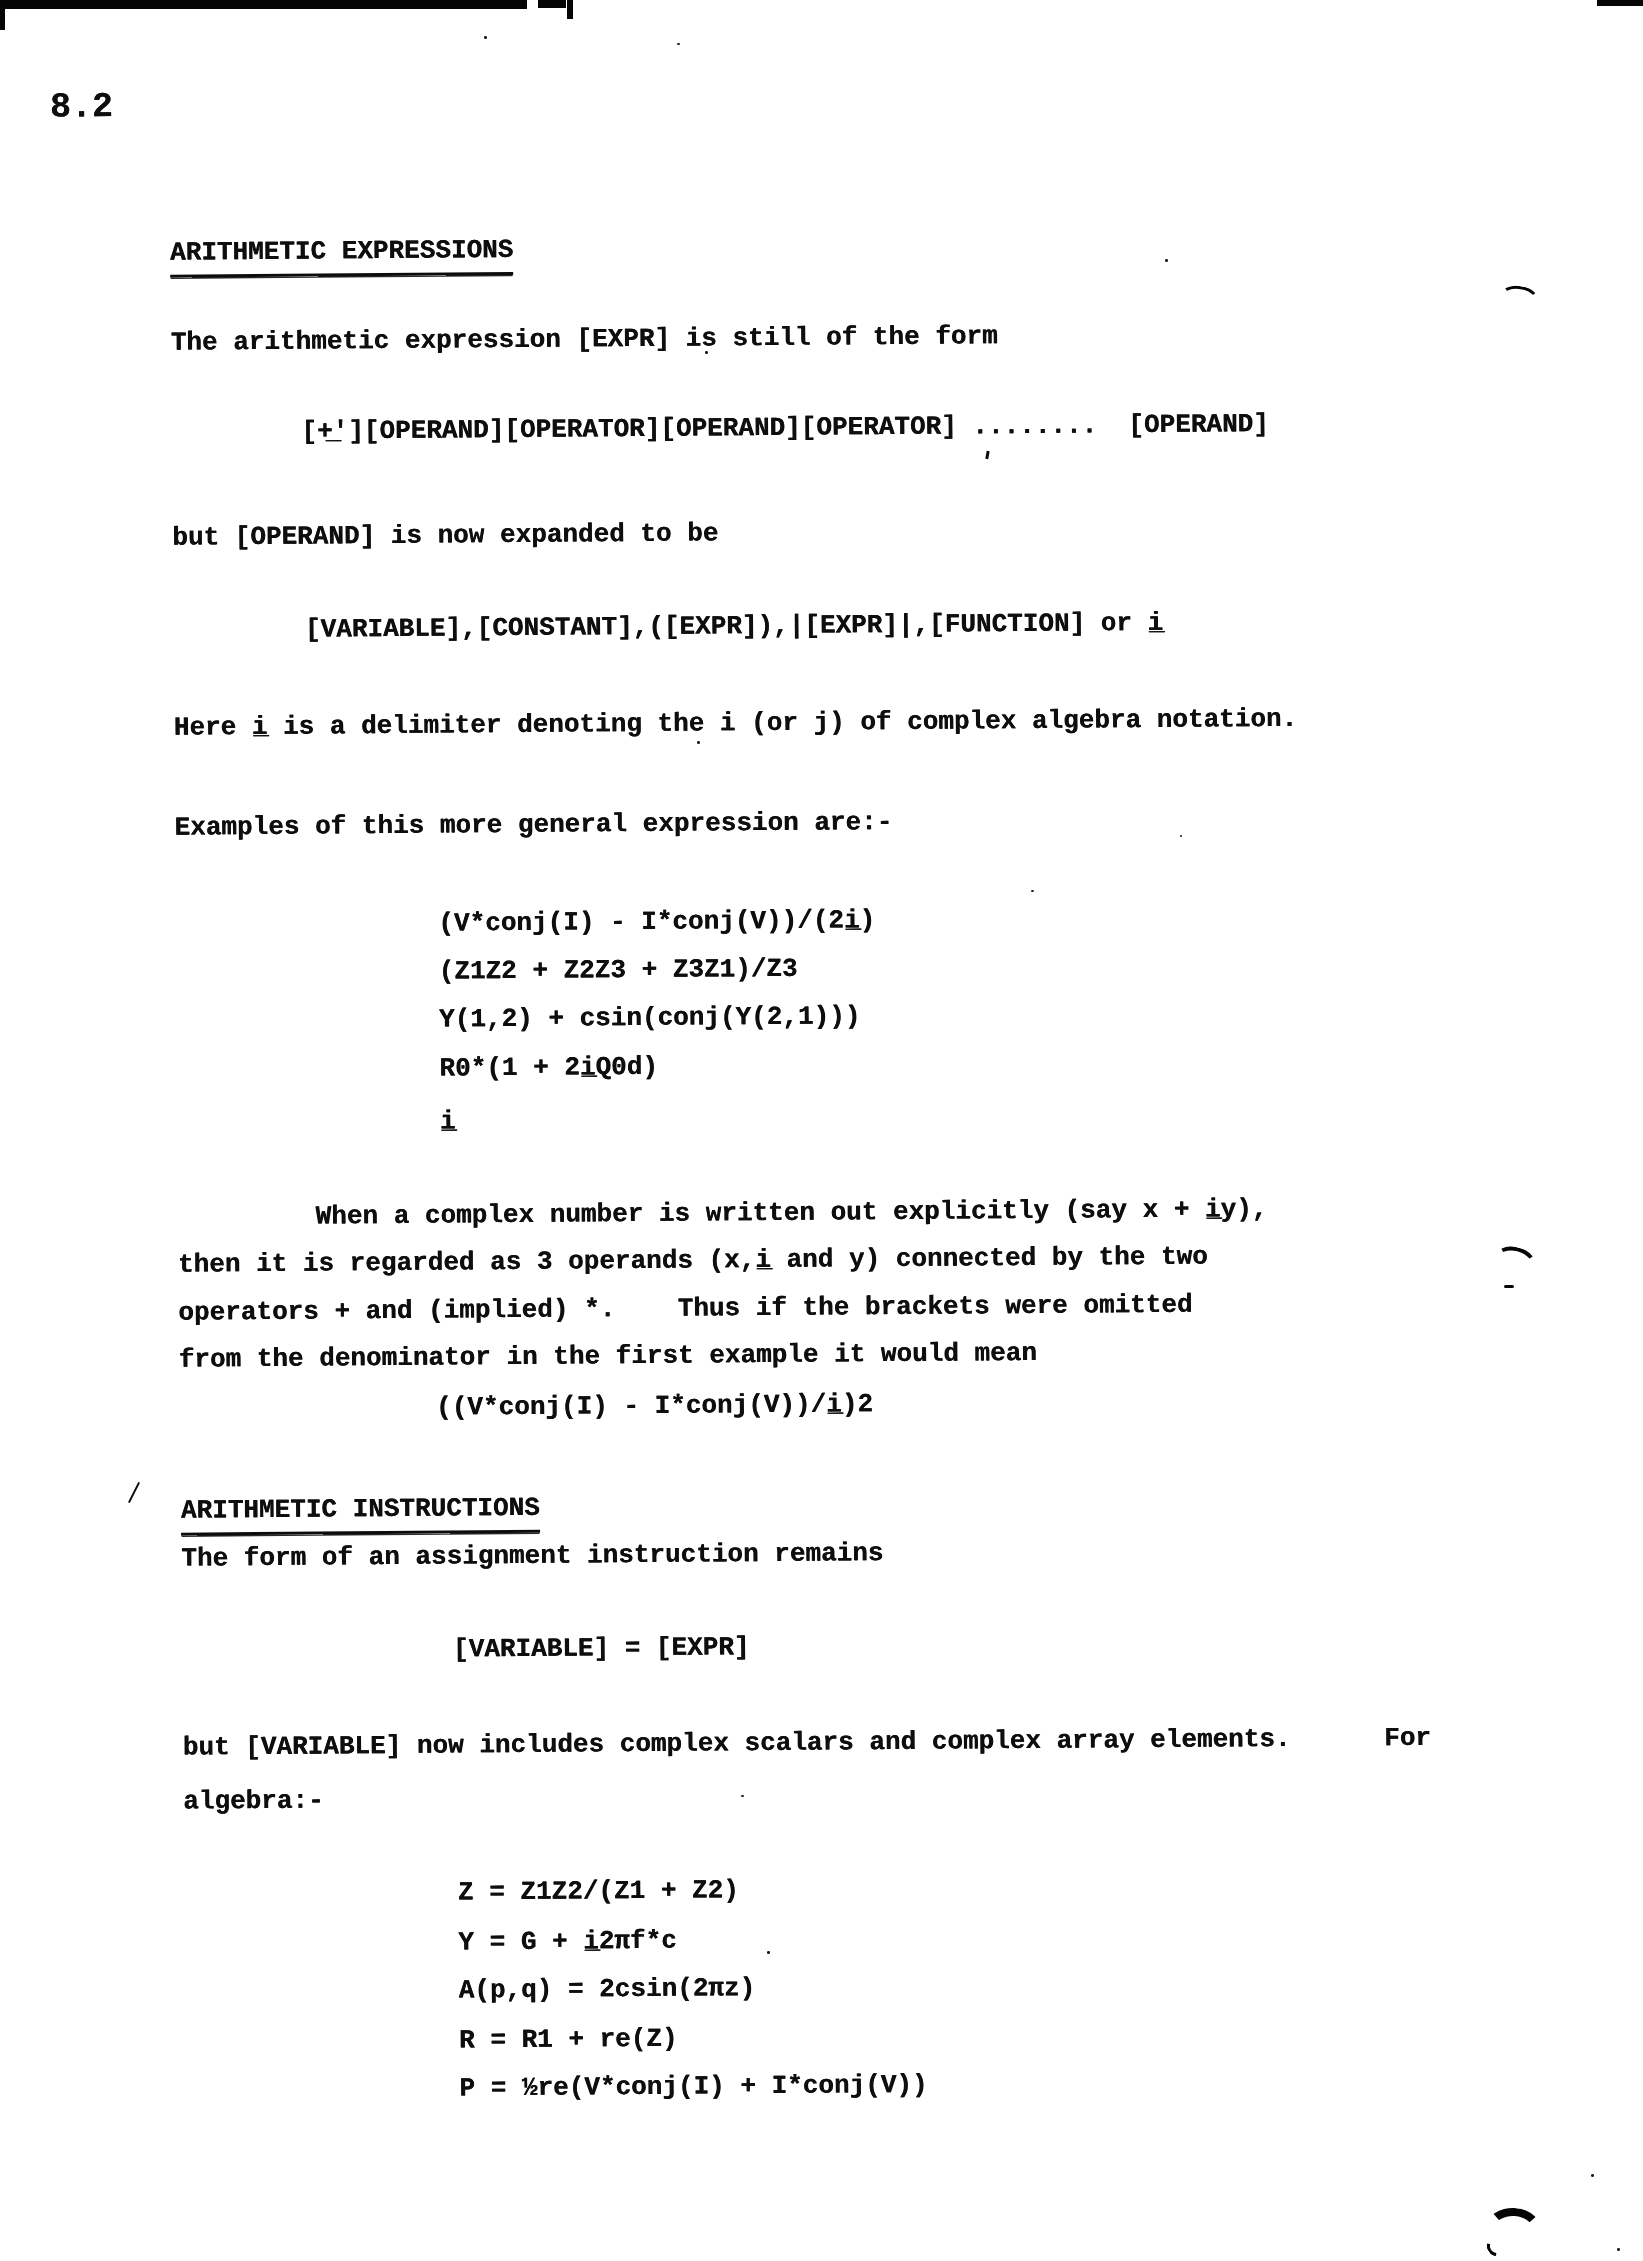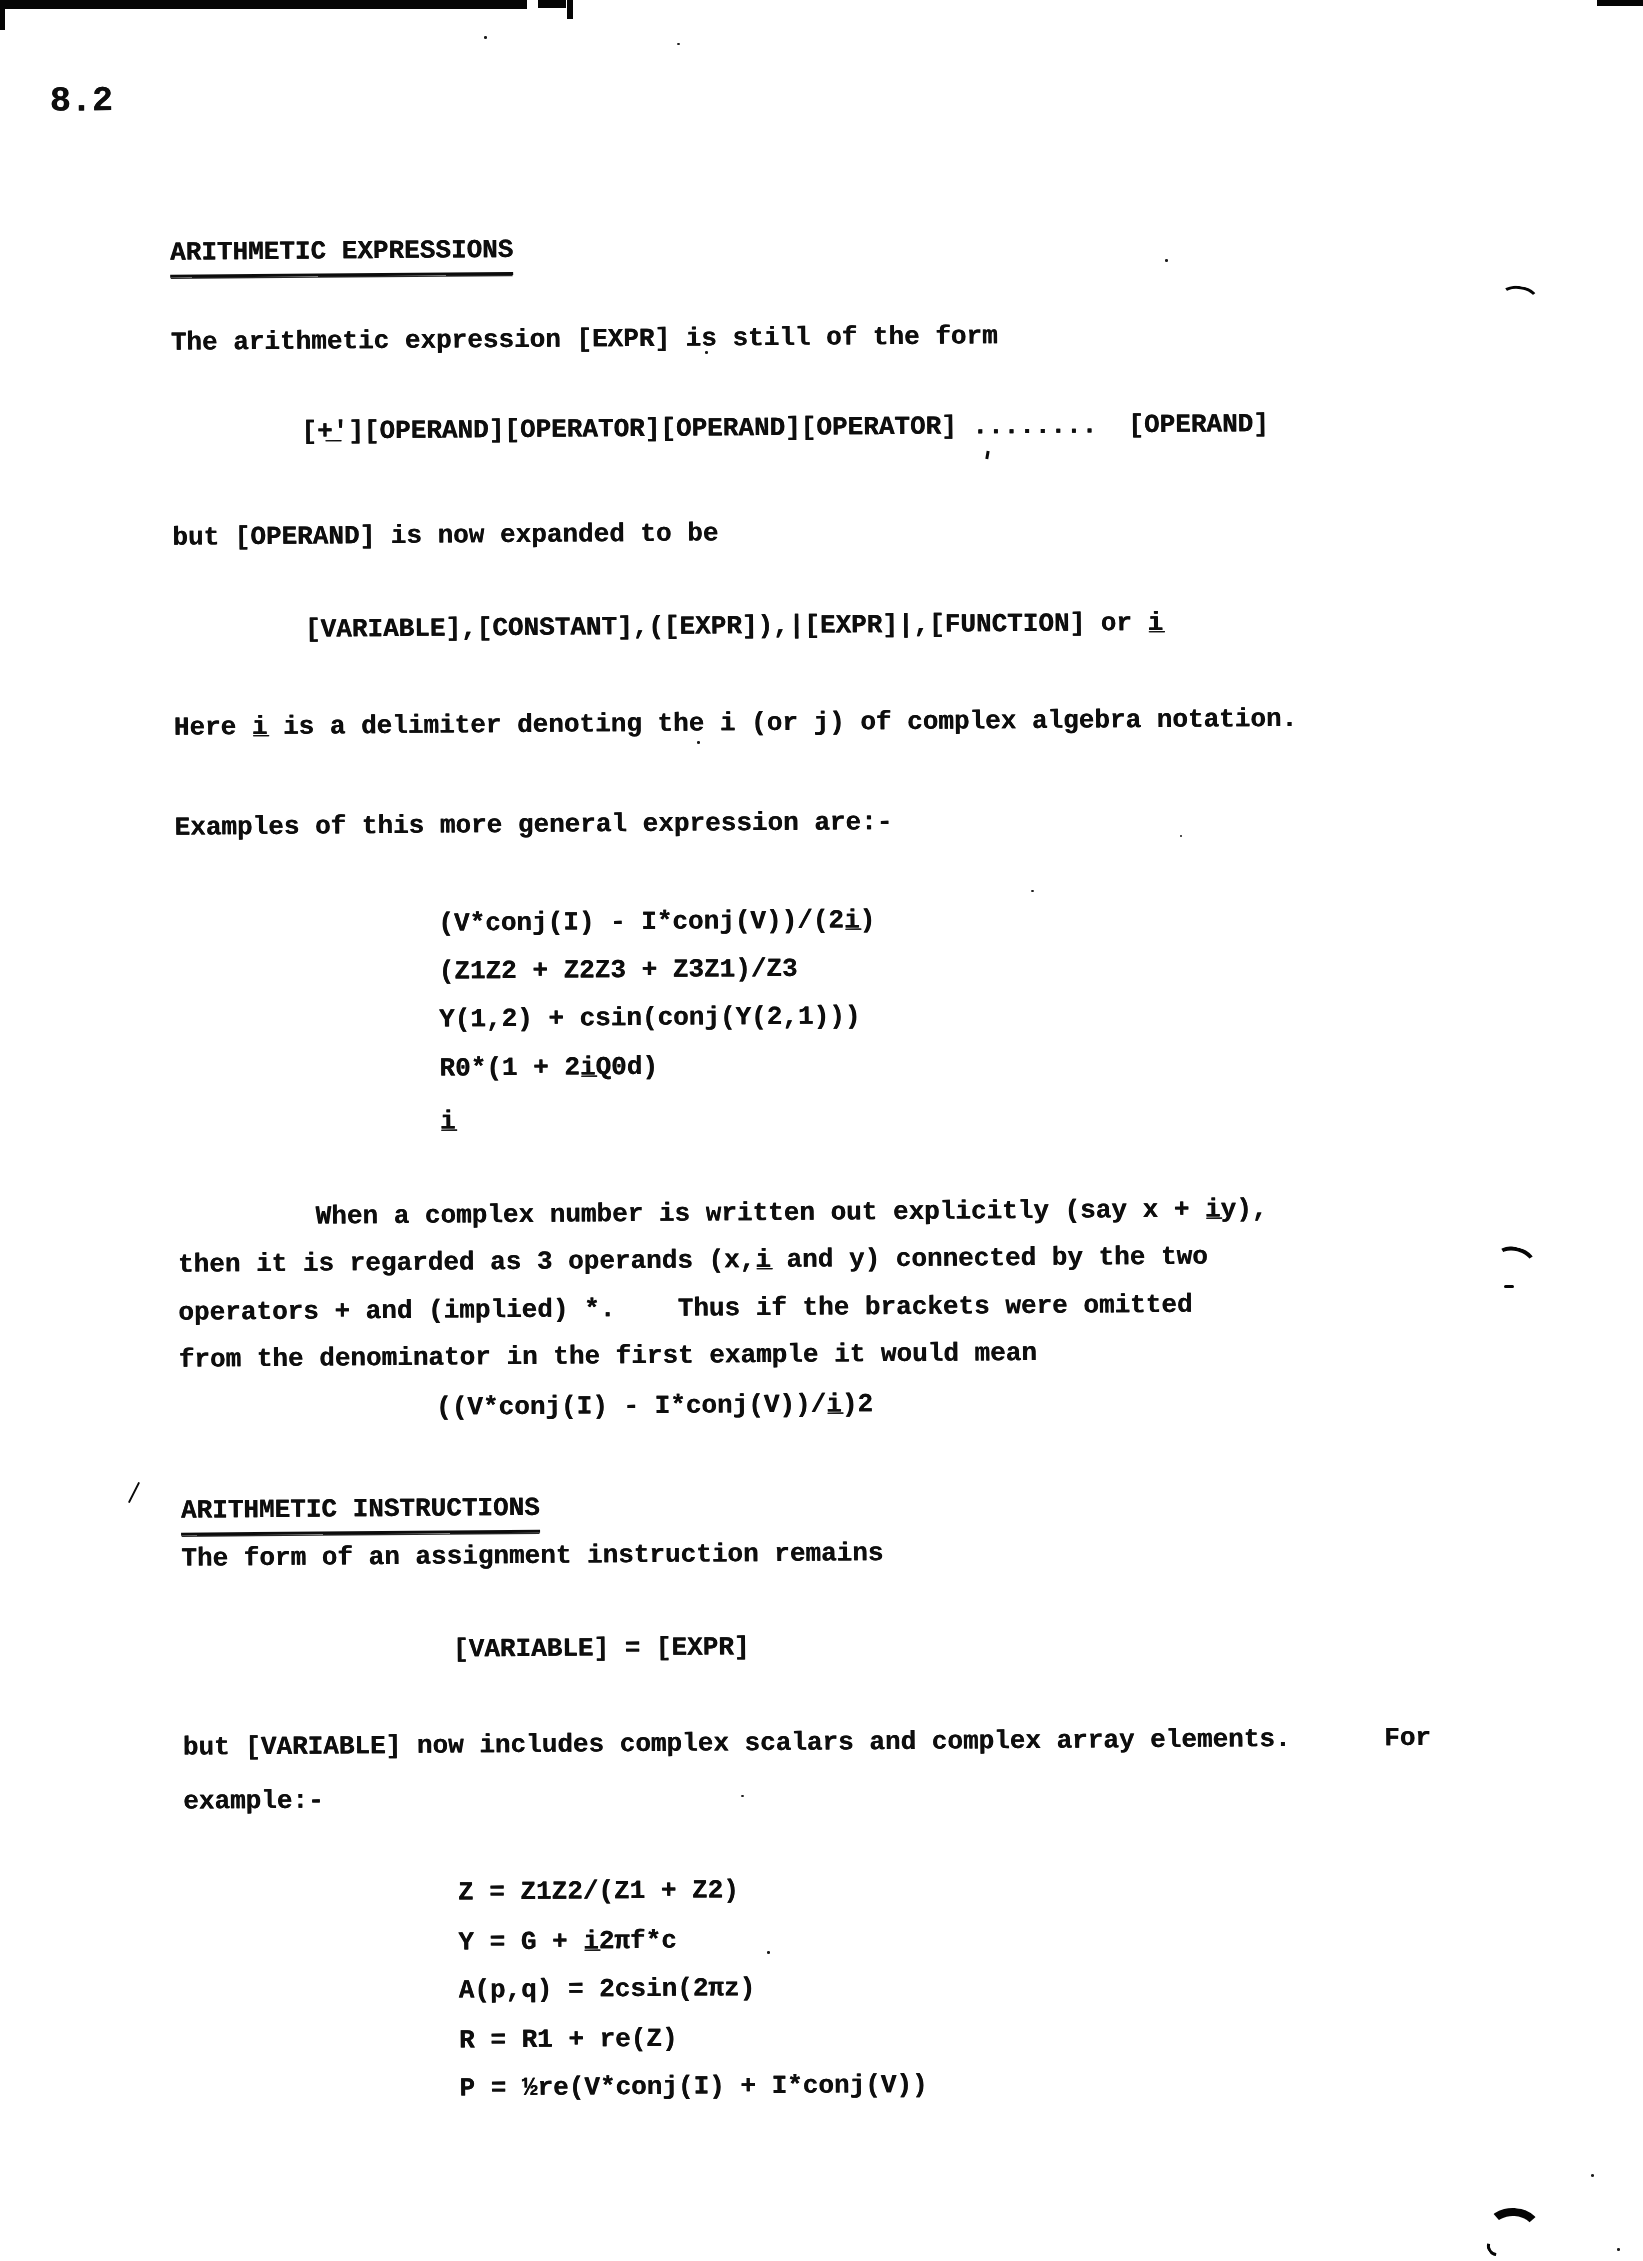--- a/index.html
+++ b/index.html
@@ -77,21 +77,21 @@
   <div class="speck" style="left:1180px;top:835px;width:1.9px;height:1.9px;"></div>
   <div class="speck" style="left:1031px;top:890px;width:2.6px;height:1.9px;"></div>
   <div class="speck" style="left:697px;top:741px;width:2.6px;height:2.6px;"></div>
   <div class="speck" style="left:741px;top:1795px;width:2.6px;height:1.9px;"></div>
   <div class="speck" style="left:767px;top:1951px;width:2.6px;height:2.6px;"></div>
   <div class="speck" style="left:1591px;top:2174px;width:3.2px;height:2.6px;"></div>
   <div class="speck" style="left:1617px;top:2248px;width:2.6px;height:2.6px;"></div>
 
   <div class="content">
 
-    <div class="pagenum" style="left:49px;top:82px;">8.2</div>
+    <div class="pagenum" style="left:49px;top:88px;">8.2</div>
 
     <div class="line heading" style="left:168px;top:240px;">ARITHMETIC EXPRESSIONS</div>
 
     <div class="line" style="left:168px;top:330px;">The arithmetic expression [EXPR] is still of the form</div>
 
     <div class="line" style="left:298px;top:420px;">[+̲'][OPERAND][OPERATOR][OPERAND][OPERATOR] ........  [OPERAND]</div>
 
     <div class="line" style="left:168px;top:525px;">but [OPERAND] is now expanded to be</div>
 
     <div class="line" style="left:300px;top:618px;">[VARIABLE],[CONSTANT],([EXPR]),|[EXPR]|,[FUNCTION] or i̲</div>
@@ -113,21 +113,21 @@
 
     <div class="line" style="left:425px;top:1397px;">((V*conj(I) - I*conj(V))/i̲)2</div>
 
     <div class="line heading" style="left:169px;top:1498px;">ARITHMETIC INSTRUCTIONS</div>
 
     <div class="line" style="left:169px;top:1546px;">The form of an assignment instruction remains</div>
 
     <div class="line" style="left:440px;top:1639px;">[VARIABLE] = [EXPR]</div>
 
     <div class="line" style="left:169px;top:1735px;">but [VARIABLE] now includes complex scalars and complex array elements.      For</div>
-    <div class="line" style="left:169px;top:1789px;">example:-</div>
+    <div class="line" style="left:169px;top:1789px;">algebra:-</div>
 
     <div class="line" style="left:443px;top:1882px;">Z = Z1Z2/(Z1 + Z2)</div>
     <div class="line" style="left:443px;top:1932px;">Y = G + i̲2πf*c</div>
     <div class="line" style="left:443px;top:1980px;">A(p,q) = 2csin(2πz)</div>
     <div class="line" style="left:443px;top:2030px;">R = R1 + re(Z)</div>
     <div class="line" style="left:443px;top:2078px;">P = ½re(V*conj(I) + I*conj(V))</div>
 
   </div>
 </div>
 

